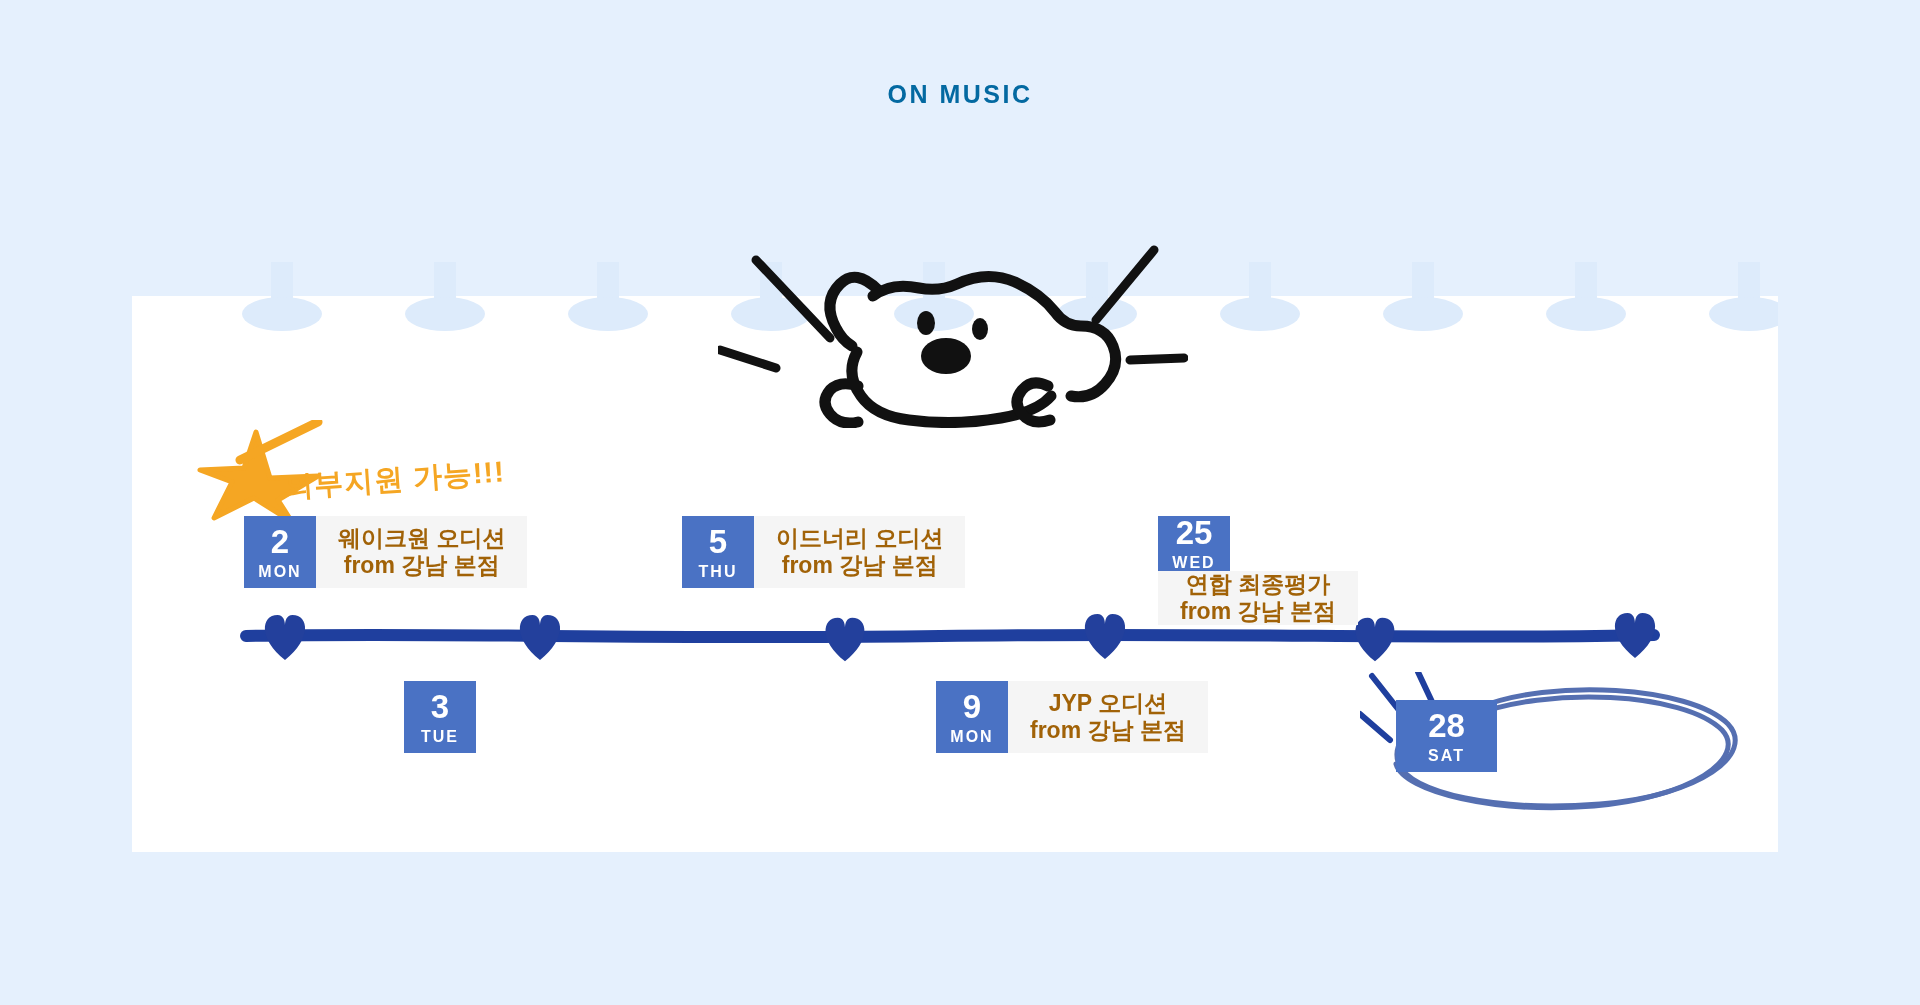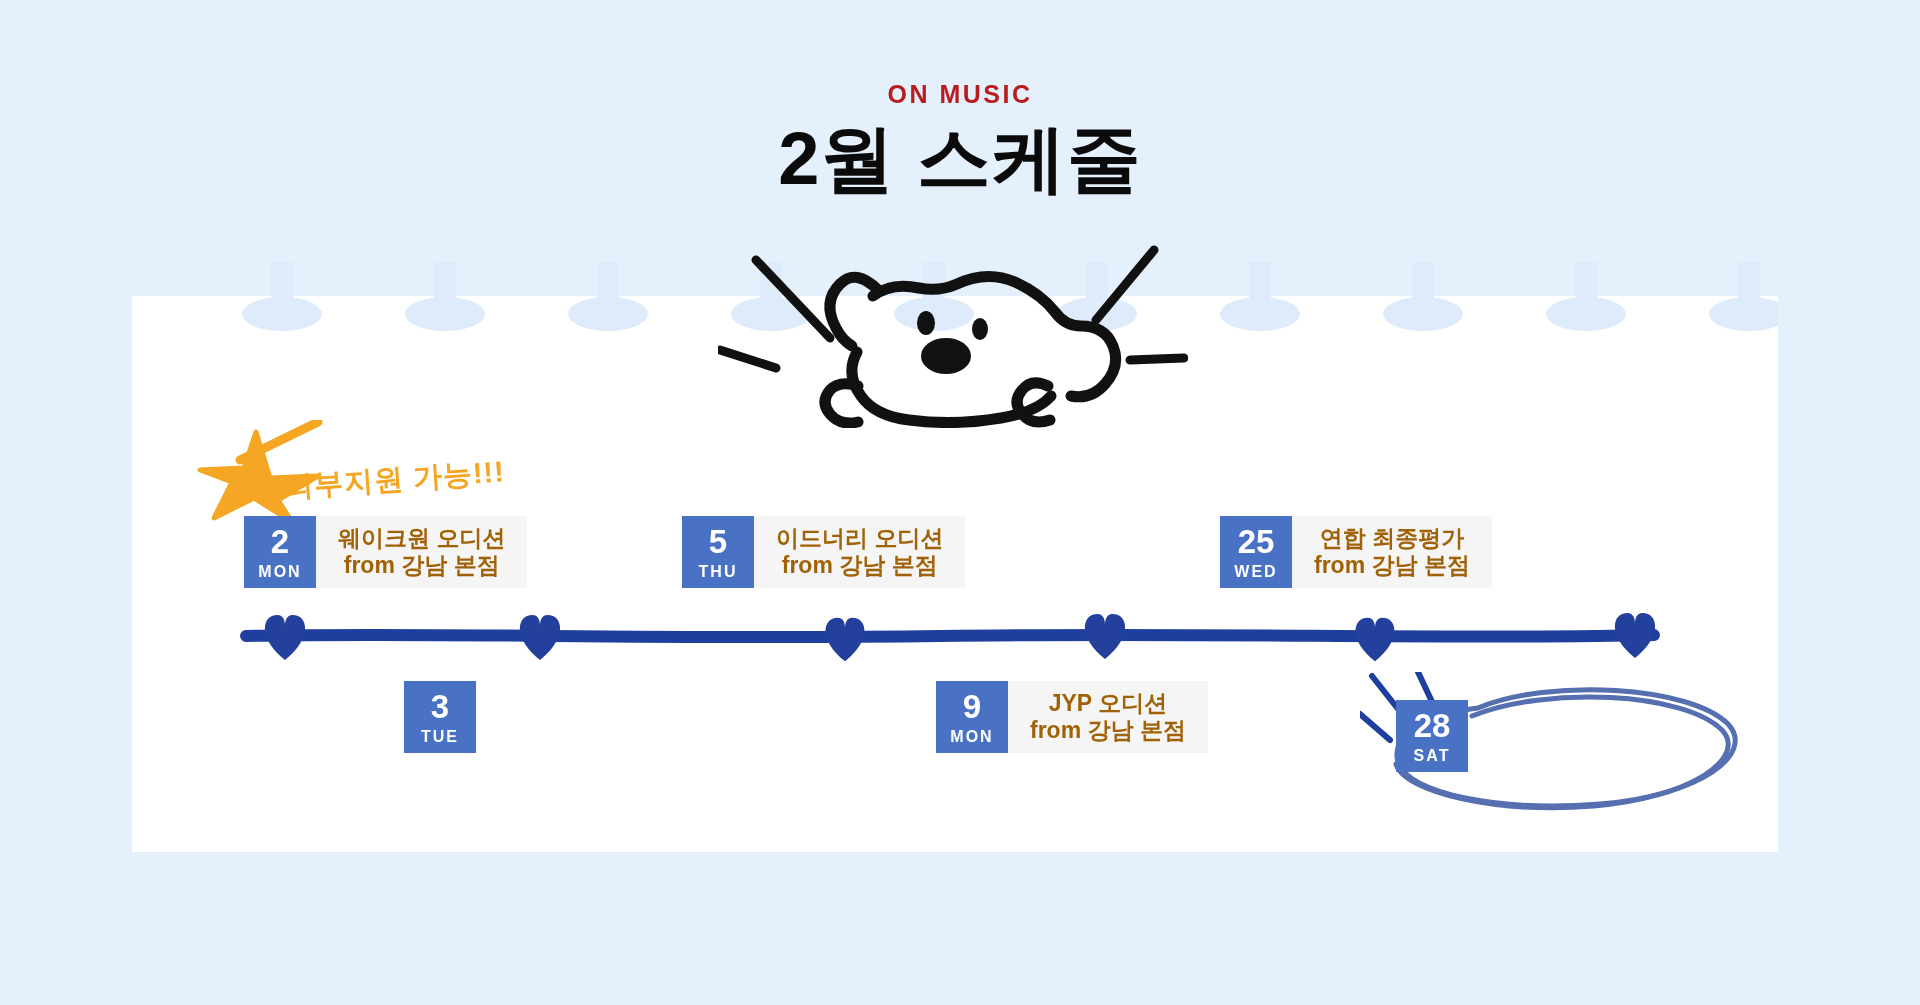--- a/index.html
+++ b/index.html
@@ -12,21 +12,21 @@
   }
   #stage{position:absolute;inset:0;}
 
   
   .brand{
     position:absolute;left:0;right:0;top:80px;
     text-align:center;
     font-weight:bold;
     font-size:25px;
     letter-spacing:2.5px;
-    color:#b91c1c;
+    color:#0369a1;
   }
   .maintitle{
     position:absolute;left:0;right:0;top:118px;
     text-align:center;
     font-weight:bold;
     font-size:74px;
     letter-spacing:1px;
     color:#0b0b0b;
     line-height:1.12;
   }
@@ -74,36 +74,35 @@
     align-items:center;justify-content:center;
     padding:0 22px;
     color:#a16207;
     line-height:1.18;
   }
   .evt .l1{font-size:23px;font-weight:bold;white-space:nowrap;}
   .evt .l2{font-size:23px;font-weight:bold;white-space:nowrap;}
 
   .evt.e0{left:244px;top:516px;}
   .evt.e1{left:682px;top:516px;}
-  .evt.e2{left:1220px;top:516px;}
+  .evt.e2{left:1158px;top:516px;flex-direction:column;}
   .evt.e3{left:404px;top:681px;}
   .evt.e4{left:936px;top:681px;}
   .evt.e5{left:1396px;top:700px;}
-  .evt.e5 .daybox{width:72px;}
+  .evt.e5 .daybox{width:101px;}
   .evt.e5 .l1,.evt.e5 .l2{font-size:21px;}
 
   .circlescribble{position:absolute;left:1360px;top:672px;width:400px;height:140px;pointer-events:none;}
 </style>
 </head>
 <body>
 
 <div id="stage">
 
   <div class="brand">ON MUSIC</div>
-  <div class="maintitle">2월 스케줄</div>
 
   <div class="paper"></div>
 
   <svg class="pins" viewBox="0 0 1646 80">
     <g fill="#ddebfb">
       <g transform="translate(150,0)">
           <rect x="-11" y="0" width="22" height="48"></rect>
           <ellipse cx="0" cy="52" rx="40" ry="17"></ellipse>
         </g>
       <g transform="translate(313,0)">

